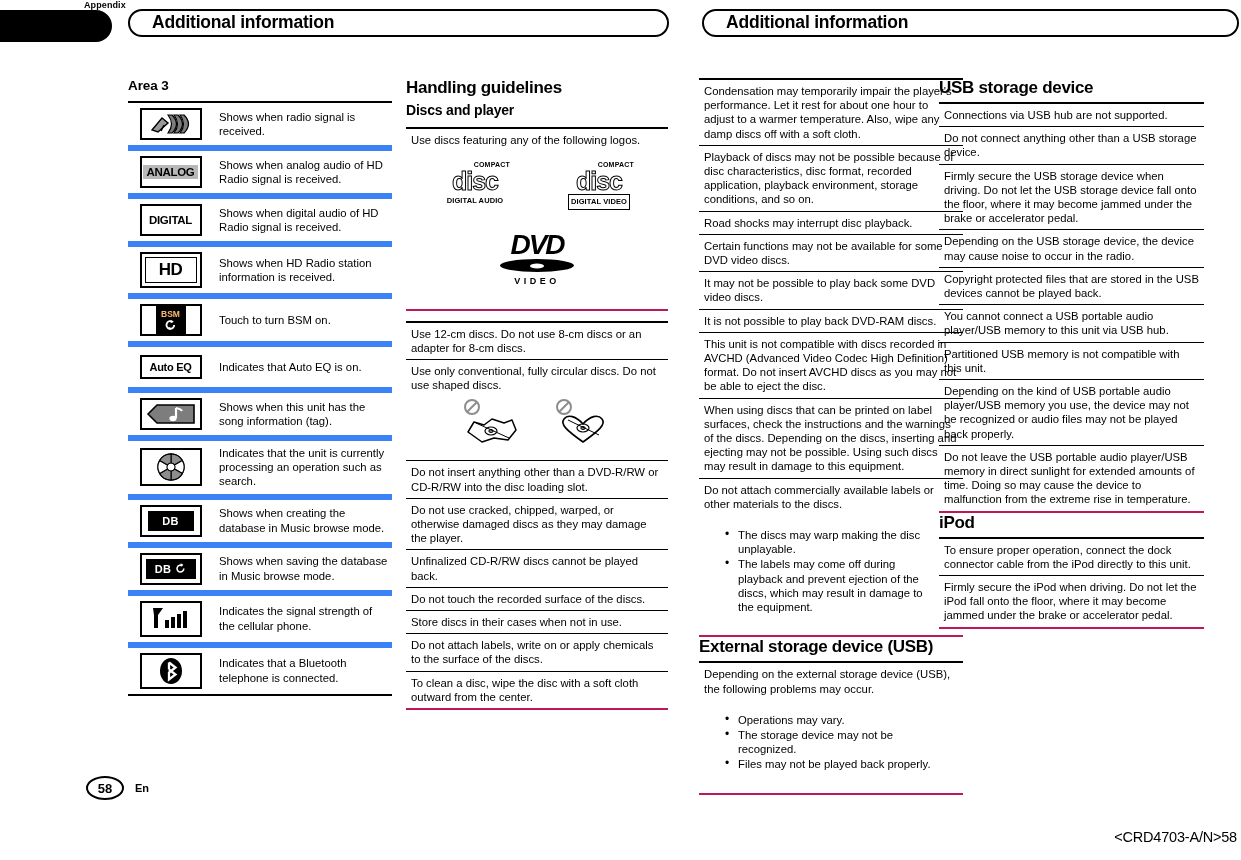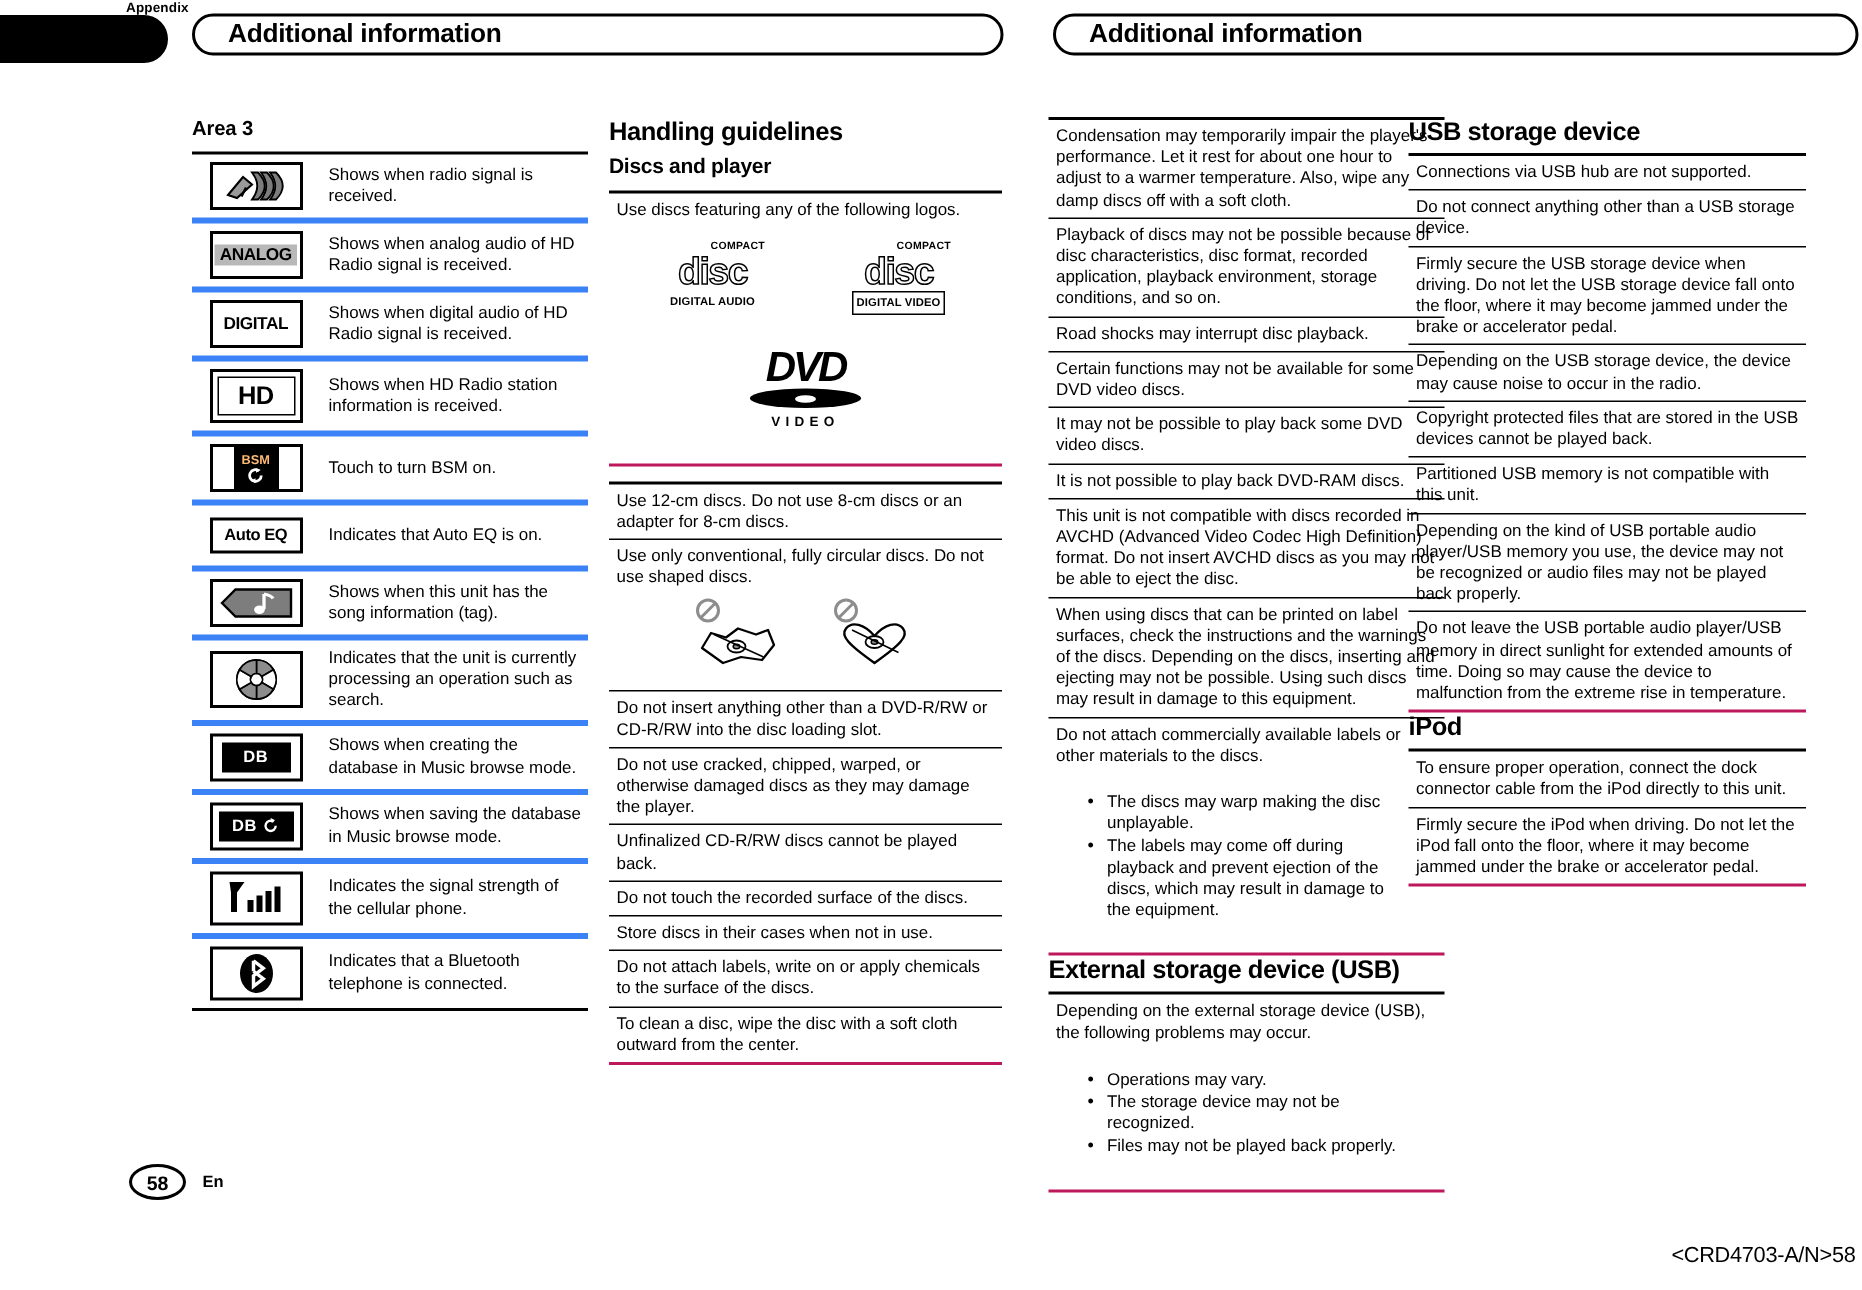--- a/index.html
+++ b/index.html
@@ -115,21 +115,21 @@
   }
 
   
   .icon-table {
     border-top: 2px solid #000;
     border-bottom: 2px solid #000;
   }
   .icon-row {
     display: flex;
     align-items: stretch;
-    border-bottom: 4px solid #3b82f6;
+    border-bottom: 6px solid #3b82f6;
     min-height: 40px;
   }
   .icon-row:last-child { border-bottom: none; }
   .icon-cell {
     width: 85px;
     flex: 0 0 85px;
     display: flex;
     align-items: center;
     justify-content: center;
     padding: 5px 0;
@@ -601,20 +601,23 @@
     <div class="rule">
       <p>Firmly secure the USB storage device when driving. Do not let the USB storage device fall onto the floor, where it may become jammed under the brake or accelerator pedal.</p>
     </div>
     <div class="rule">
       <p>Depending on the USB storage device, the device may cause noise to occur in the radio.</p>
     </div>
     <div class="rule">
       <p>Copyright protected files that are stored in the USB devices cannot be played back.</p>
     </div>
     <div class="rule">
+      <p>You cannot connect a USB portable audio player/USB memory to this unit via USB hub.</p>
+    </div>
+    <div class="rule">
       <p>Partitioned USB memory is not compatible with this unit.</p>
     </div>
     <div class="rule">
       <p>Depending on the kind of USB portable audio player/USB memory you use, the device may not be recognized or audio files may not be played back properly.</p>
     </div>
     <div class="rule">
       <p>Do not leave the USB portable audio player/USB memory in direct sunlight for extended amounts of time. Doing so may cause the device to malfunction from the extreme rise in temperature.</p>
     </div>
   </div>
 

